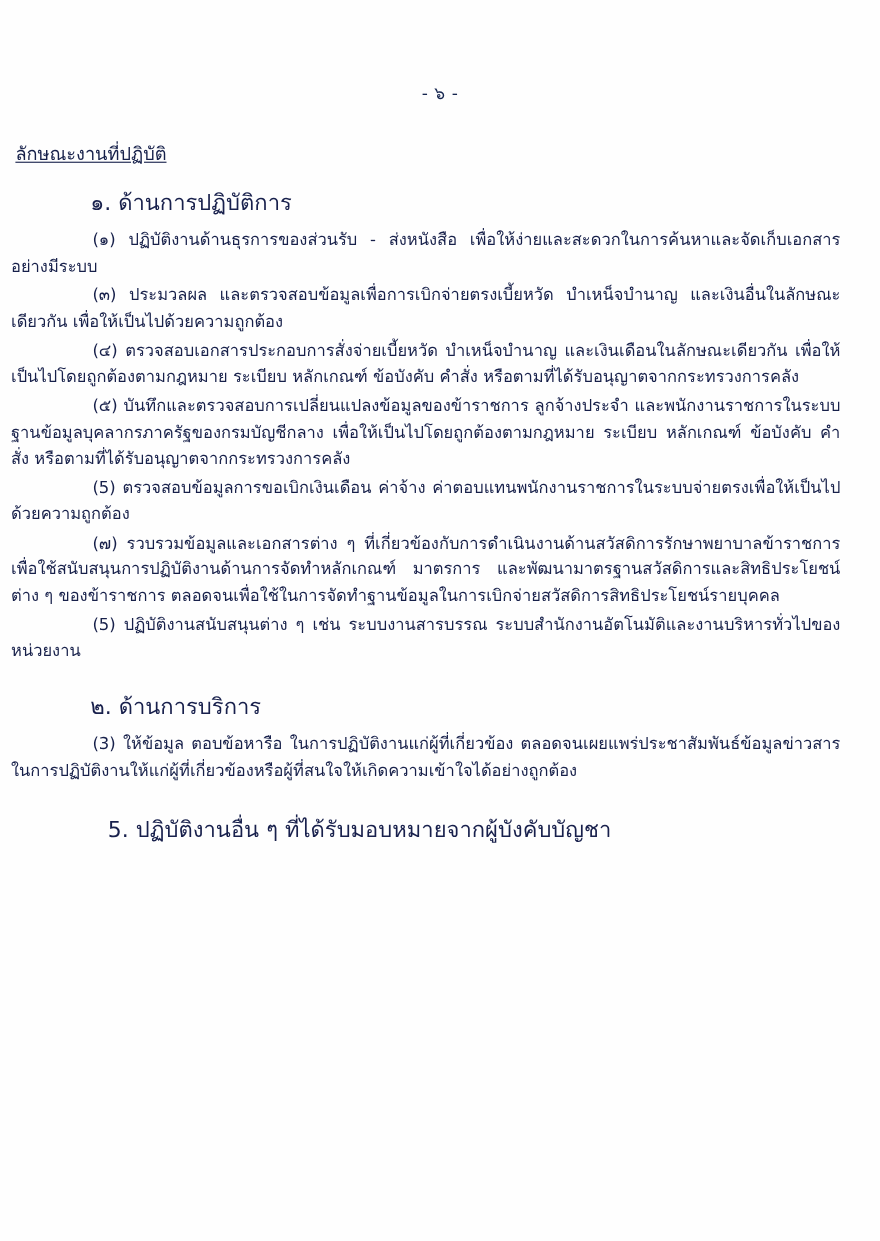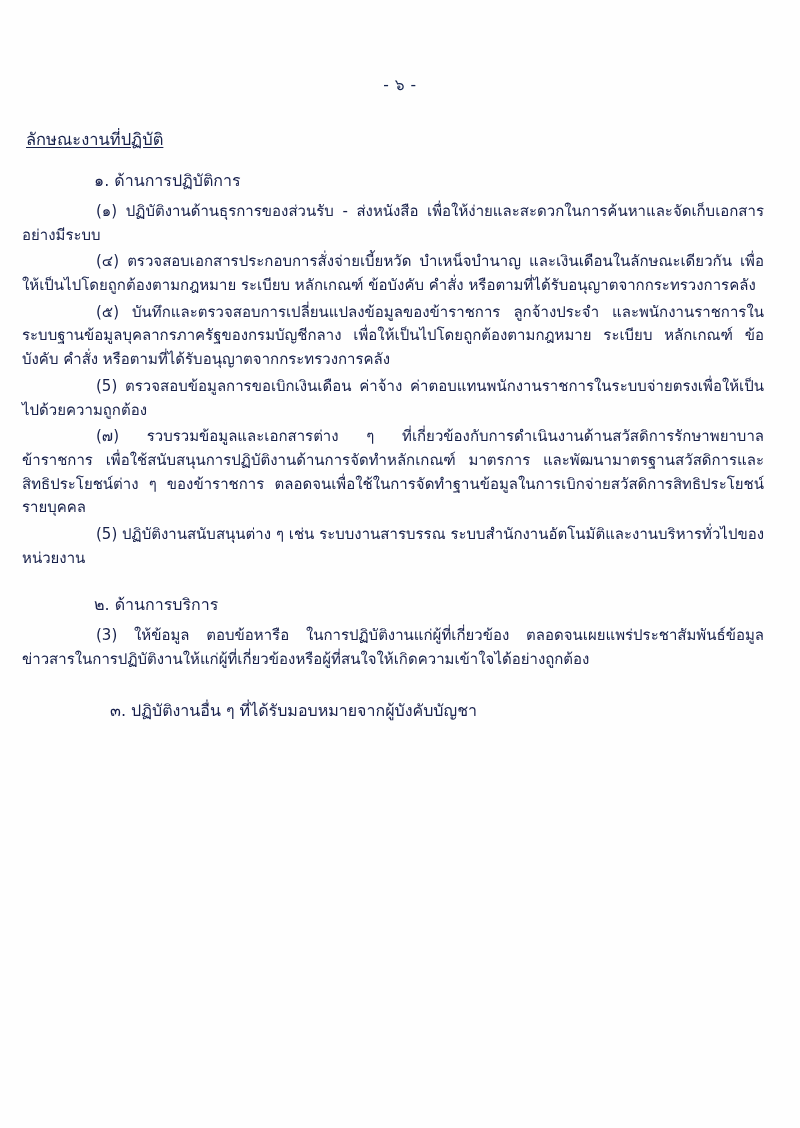--- a/index.html
+++ b/index.html
@@ -30,34 +30,34 @@
     text-align: center;
     font-size: 15.5px;
     color: #15254f;
     letter-spacing: 0.5px;
   }
   .content {
     position: absolute;
     top: 126px;
     left: 0;
     width: 800px;
-    padding: 0 32px 0 22px;
+    padding: 0 32px 0 10px;
     box-sizing: border-box;
   }
   .section-heading {
     font-size: 16.5px;
     color: #16204a;
     text-decoration: underline;
     text-underline-offset: 2px;
     margin: 0 0 16px 0;
     padding-left: 4px;
     font-weight: normal;
   }
   .level1 {
-    font-size: 16px;
+    font-size: 20px;
     color: #18204c;
     margin: 0 0 7px 0;
     padding-left: 72px;
   }
   .level1.spaced-top {
     margin-top: 22px;
   }
   .level1.last {
     margin-top: 26px;
     padding-left: 88px;
@@ -80,26 +80,27 @@
 
   <div class="page-number">- ๖ -</div>
 
   <div class="content">
 
     <div class="section-heading">ลักษณะงานที่ปฏิบัติ</div>
 
     <div class="level1">๑. ด้านการปฏิบัติการ</div>
 
     <p class="para">(๑) ปฏิบัติงานด้านธุรการของส่วนรับ - ส่งหนังสือ เพื่อให้ง่ายและสะดวกในการค้นหาและจัดเก็บเอกสารอย่างมีระบบ</p>
+    <p class="para">(๓) ประมวลผล และตรวจสอบข้อมูลเพื่อการเบิกจ่ายตรงเบี้ยหวัด บำเหน็จบำนาญ และเงินอื่นในลักษณะเดียวกัน เพื่อให้เป็นไปด้วยความถูกต้อง</p>
     <p class="para">(๔) ตรวจสอบเอกสารประกอบการสั่งจ่ายเบี้ยหวัด บำเหน็จบำนาญ และเงินเดือนในลักษณะเดียวกัน เพื่อให้เป็นไปโดยถูกต้องตามกฎหมาย ระเบียบ หลักเกณฑ์ ข้อบังคับ คำสั่ง หรือตามที่ได้รับอนุญาตจากกระทรวงการคลัง</p>
     <p class="para">(๕) บันทึกและตรวจสอบการเปลี่ยนแปลงข้อมูลของข้าราชการ ลูกจ้างประจำ และพนักงานราชการในระบบฐานข้อมูลบุคลากรภาครัฐของกรมบัญชีกลาง เพื่อให้เป็นไปโดยถูกต้องตามกฎหมาย ระเบียบ หลักเกณฑ์ ข้อบังคับ คำสั่ง หรือตามที่ได้รับอนุญาตจากกระทรวงการคลัง</p>
     <p class="para">(5) ตรวจสอบข้อมูลการขอเบิกเงินเดือน ค่าจ้าง ค่าตอบแทนพนักงานราชการในระบบจ่ายตรงเพื่อให้เป็นไปด้วยความถูกต้อง</p>
     <p class="para">(๗) รวบรวมข้อมูลและเอกสารต่าง ๆ ที่เกี่ยวข้องกับการดำเนินงานด้านสวัสดิการรักษาพยาบาลข้าราชการ เพื่อใช้สนับสนุนการปฏิบัติงานด้านการจัดทำหลักเกณฑ์ มาตรการ และพัฒนามาตรฐานสวัสดิการและสิทธิประโยชน์ต่าง ๆ ของข้าราชการ ตลอดจนเพื่อใช้ในการจัดทำฐานข้อมูลในการเบิกจ่ายสวัสดิการสิทธิประโยชน์รายบุคคล</p>
     <p class="para">(5) ปฏิบัติงานสนับสนุนต่าง ๆ เช่น ระบบงานสารบรรณ ระบบสำนักงานอัตโนมัติและงานบริหารทั่วไปของหน่วยงาน</p>
 
     <div class="level1 spaced-top">๒. ด้านการบริการ</div>
 
     <p class="para">(3) ให้ข้อมูล ตอบข้อหารือ ในการปฏิบัติงานแก่ผู้ที่เกี่ยวข้อง ตลอดจนเผยแพร่ประชาสัมพันธ์ข้อมูลข่าวสารในการปฏิบัติงานให้แก่ผู้ที่เกี่ยวข้องหรือผู้ที่สนใจให้เกิดความเข้าใจได้อย่างถูกต้อง</p>
 
-    <div class="level1 last">๓. ปฏิบัติงานอื่น ๆ ที่ได้รับมอบหมายจากผู้บังคับบัญชา</div>
+    <div class="level1 last">5. ปฏิบัติงานอื่น ๆ ที่ได้รับมอบหมายจากผู้บังคับบัญชา</div>
 
   </div>
 </div>
 
 </body></html>

